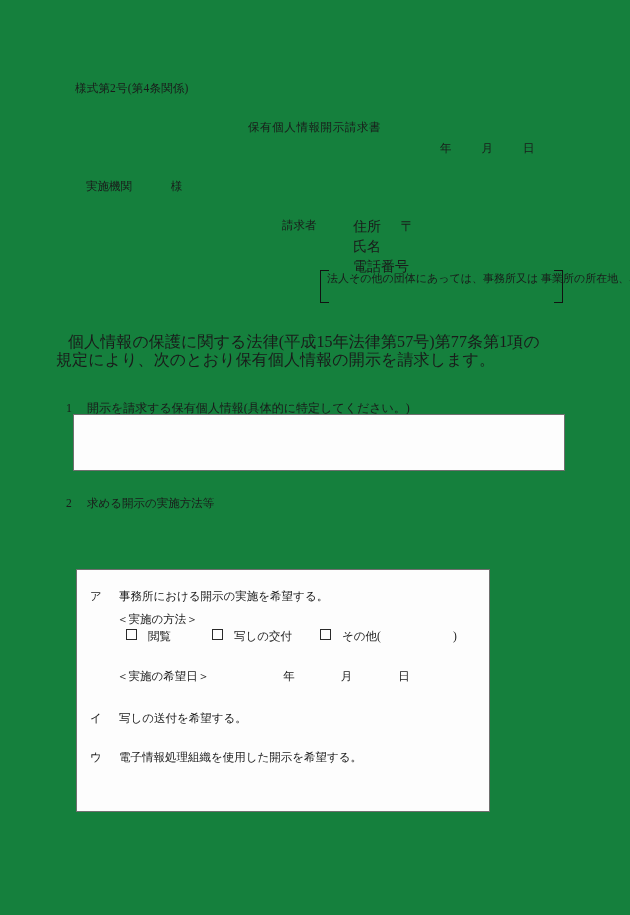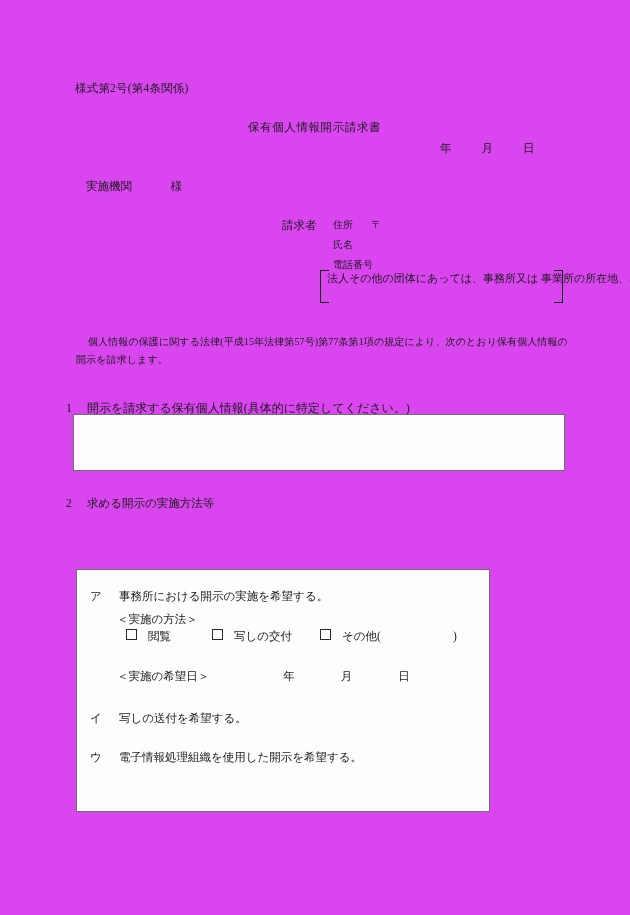--- a/index.html
+++ b/index.html
@@ -11,21 +11,21 @@
     width: 630px;
     height: 915px;
     position: relative;
     font-family: "Liberation Serif", "DejaVu Serif", serif;
     color: #1a1a1a;
     overflow: hidden;
   }
   .page {
     position: absolute;
     inset: 0;
-    background: #d946ef;
+    background: #15803d;
   }
   .abs { position: absolute; }
 
   
   .form-no {
     left: 75px; top: 81px;
     font-size: 11.5px;
     letter-spacing: 0.2px;
   }
   .doc-title {
@@ -44,22 +44,22 @@
     font-size: 11.5px;
   }
   .recipient .gap { display: inline-block; width: 33px; }
 
   
   .requester-label {
     left: 282px; top: 218px;
     font-size: 11.5px;
   }
   .req-row {
-    left: 333px;
-    font-size: 10px;
+    left: 353px;
+    font-size: 14px;
   }
   .req-addr  { top: 218px; }
   .req-name  { top: 238px; }
   .req-tel   { top: 258px; }
   .req-addr .mark { display: inline-block; margin-left: 16px; }
   
   .bracket-wrap { position: absolute; left: 320px; top: 270px; }
   .bracket {
     position: relative;
     width: 243px; height: 33px;
@@ -86,23 +86,23 @@
   .bracket .btext {
     position: absolute;
     left: 7px; top: 1px;
     font-size: 11px;
     line-height: 15.5px;
     white-space: nowrap;
   }
 
   
   .legal {
-    left: 76px; top: 333px;
+    left: 56px; top: 333px;
     width: 492px;
-    font-size: 10px;
+    font-size: 16px;
     line-height: 18px;
     text-indent: 12px;
     letter-spacing: 0.1px;
   }
 
   
   .sec1-head {
     left: 66px; top: 400px;
     font-size: 12px;
   }

